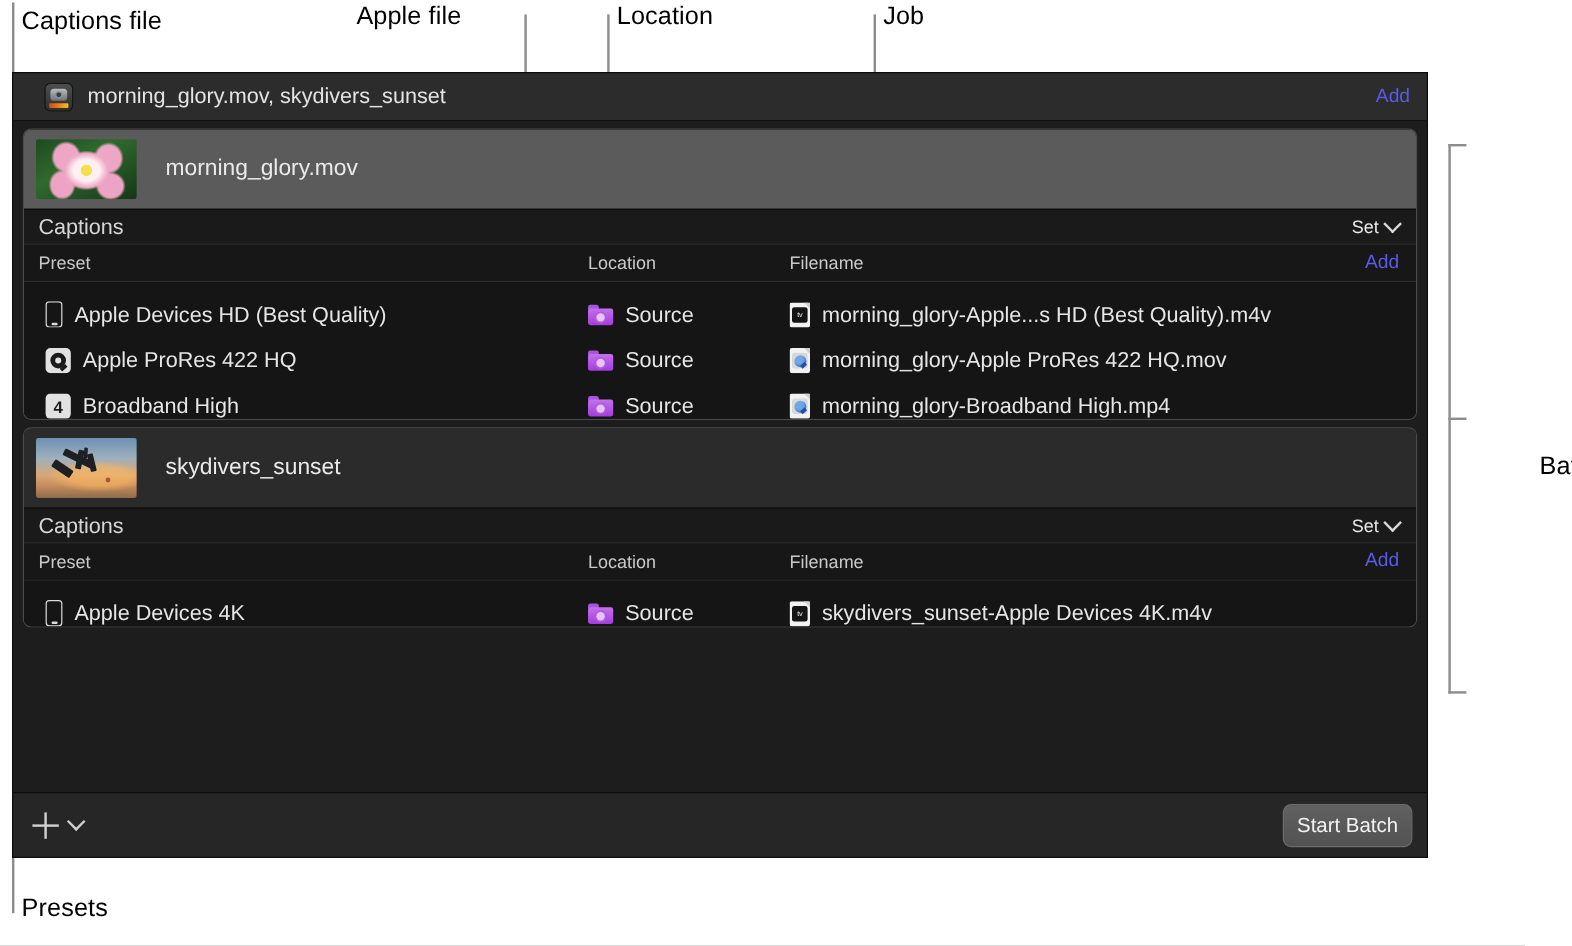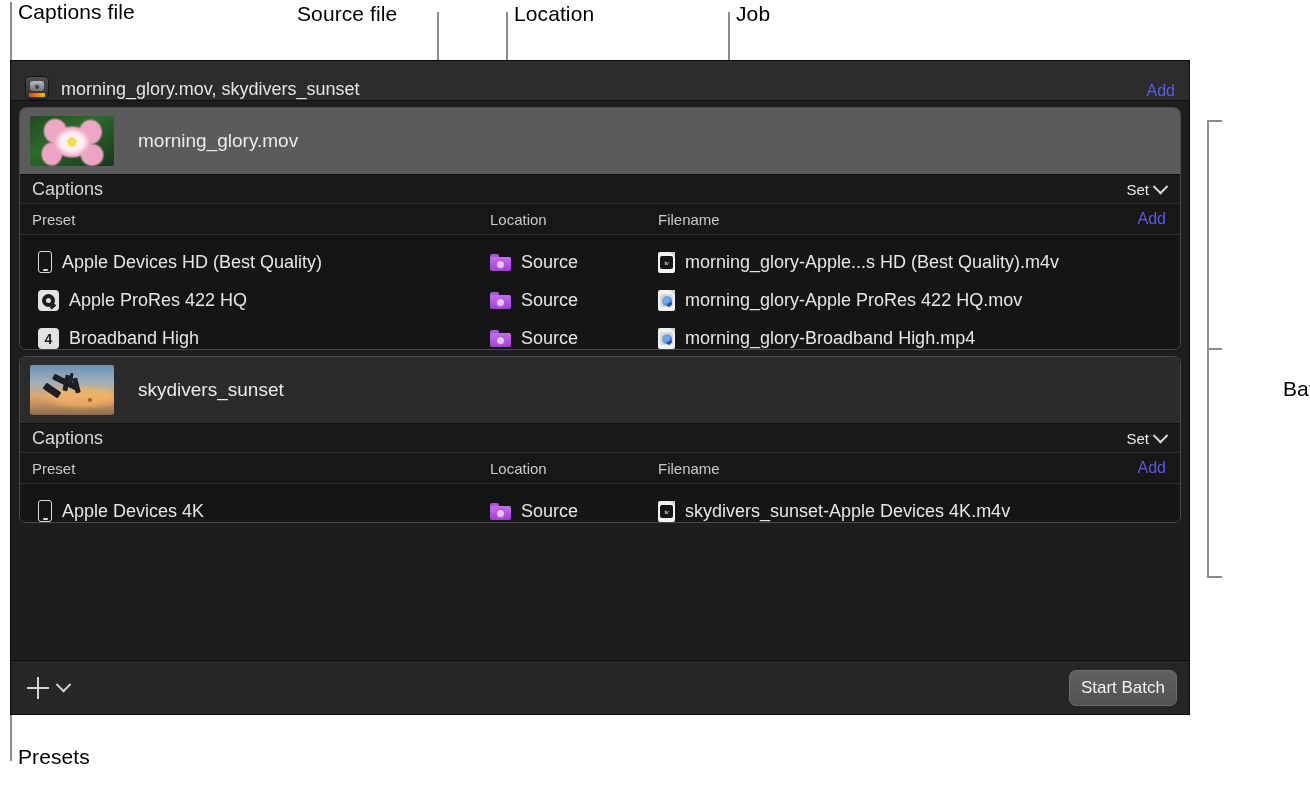--- a/index.html
+++ b/index.html
@@ -43,22 +43,22 @@
     border: 1px solid #0b0b0b;
     box-sizing: border-box;
     overflow: hidden;
   }
 
   
   .batch-header {
     height: 40px;
     background: #2c2c2c;
     display: flex;
-    align-items: flex-end;
-    padding: 0 14px 0 14px;
+    align-items: center;
+    padding: 0 14px 0 26px;
     box-sizing: border-box;
     border-bottom: 1px solid #121212;
   }
   .app-icon {
     width: 22px; height: 22px;
     border-radius: 5px;
     background: linear-gradient(#4e4e4e, #2f2f2f);
     border: 1px solid #151515;
     position: relative;
     flex: 0 0 auto;
@@ -404,25 +404,25 @@
     color: #f2f2f2;
     font-size: 17px;
     padding: 7px 11px;
     cursor: default;
     white-space: nowrap;
   }
 </style>
 </head>
 <body>
 
-<div class="anno-label" style="left:18px; top:0;">Captions file</div>
+<div class="anno-label" style="left:18px; top:6px;">Captions file</div>
 <div class="anno-line anno-v" style="left:10px; top:2px; height:213px;"></div>
 <div class="anno-line anno-h" style="left:10px; top:211px; width:16px;"></div>
 
-<div class="anno-label" style="left:297px; top:2px;">Source file</div>
+<div class="anno-label" style="left:297px; top:2px;">Apple file</div>
 <div class="anno-line anno-v" style="left:437px; top:12px; height:149px;"></div>
 <div class="anno-line anno-h" style="left:310px; top:159px; width:129px;"></div>
 
 <div class="anno-label" style="left:514px; top:2px;">Location</div>
 <div class="anno-line anno-v" style="left:506px; top:12px; height:228px;"></div>
 
 <div class="anno-label" style="left:736px; top:2px;">Job</div>
 <div class="anno-line anno-v" style="left:728px; top:12px; height:111px;"></div>
 
 <div class="anno-line anno-v" style="left:1207px; top:120px; height:458px;"></div>

